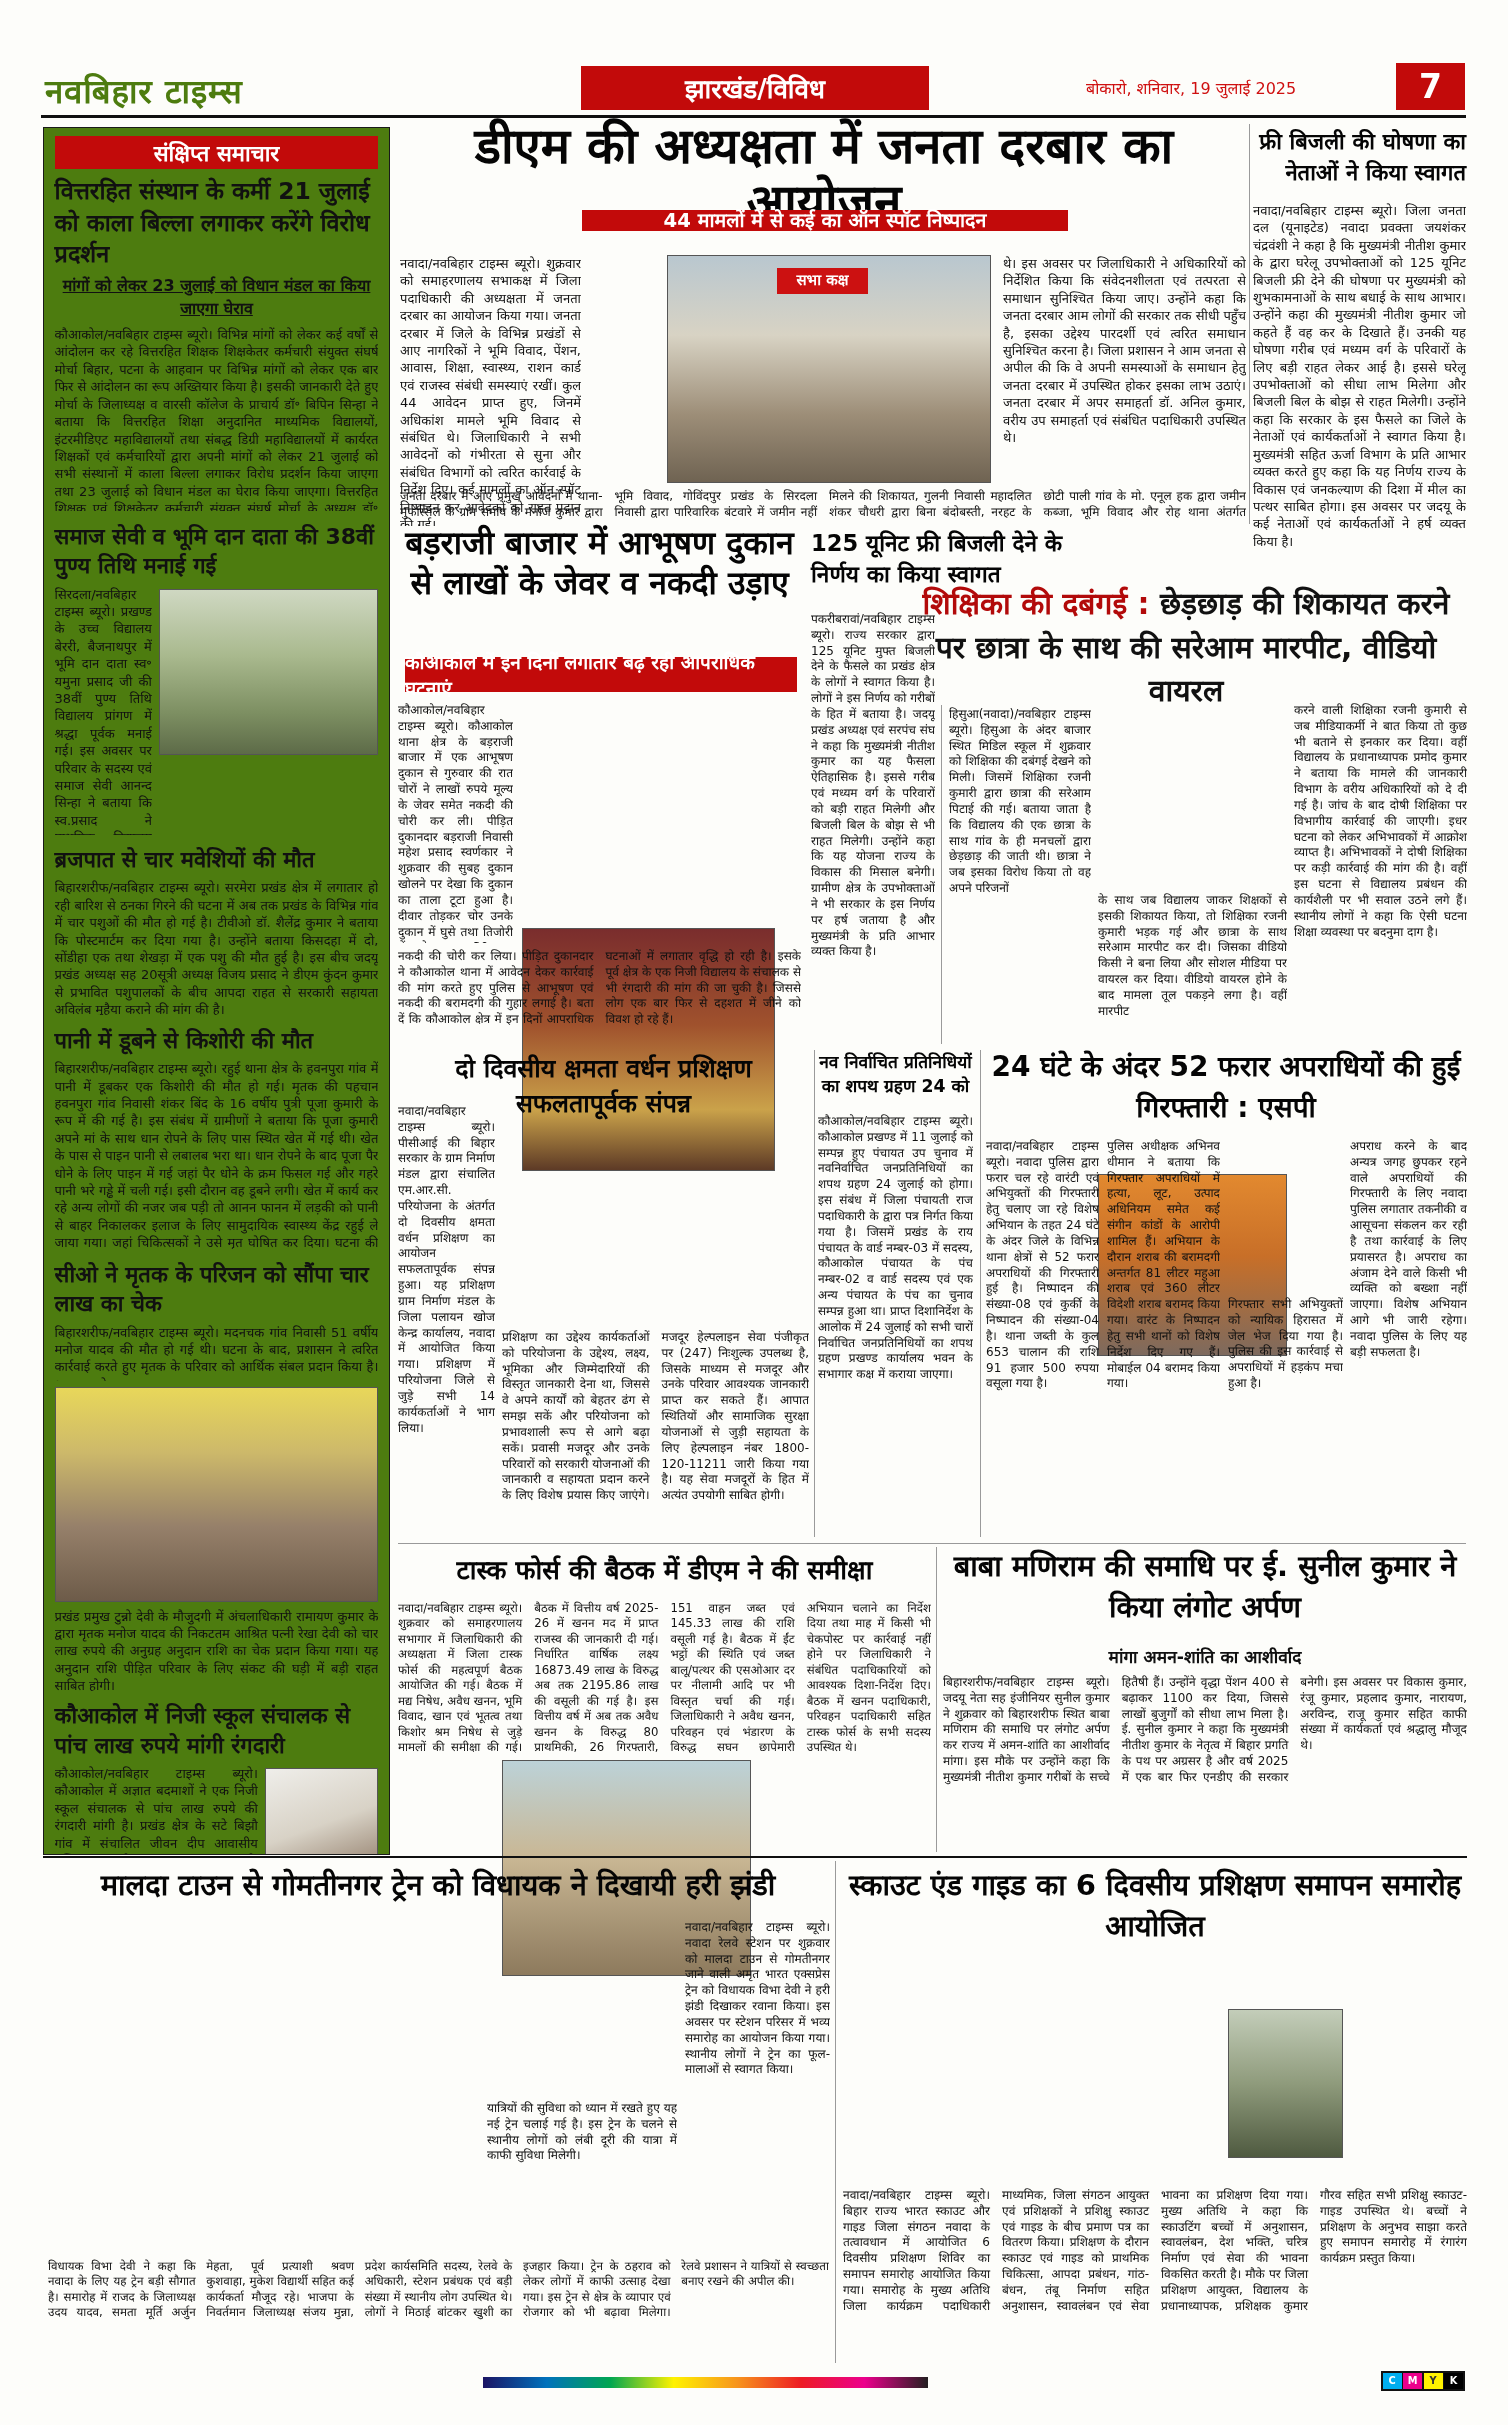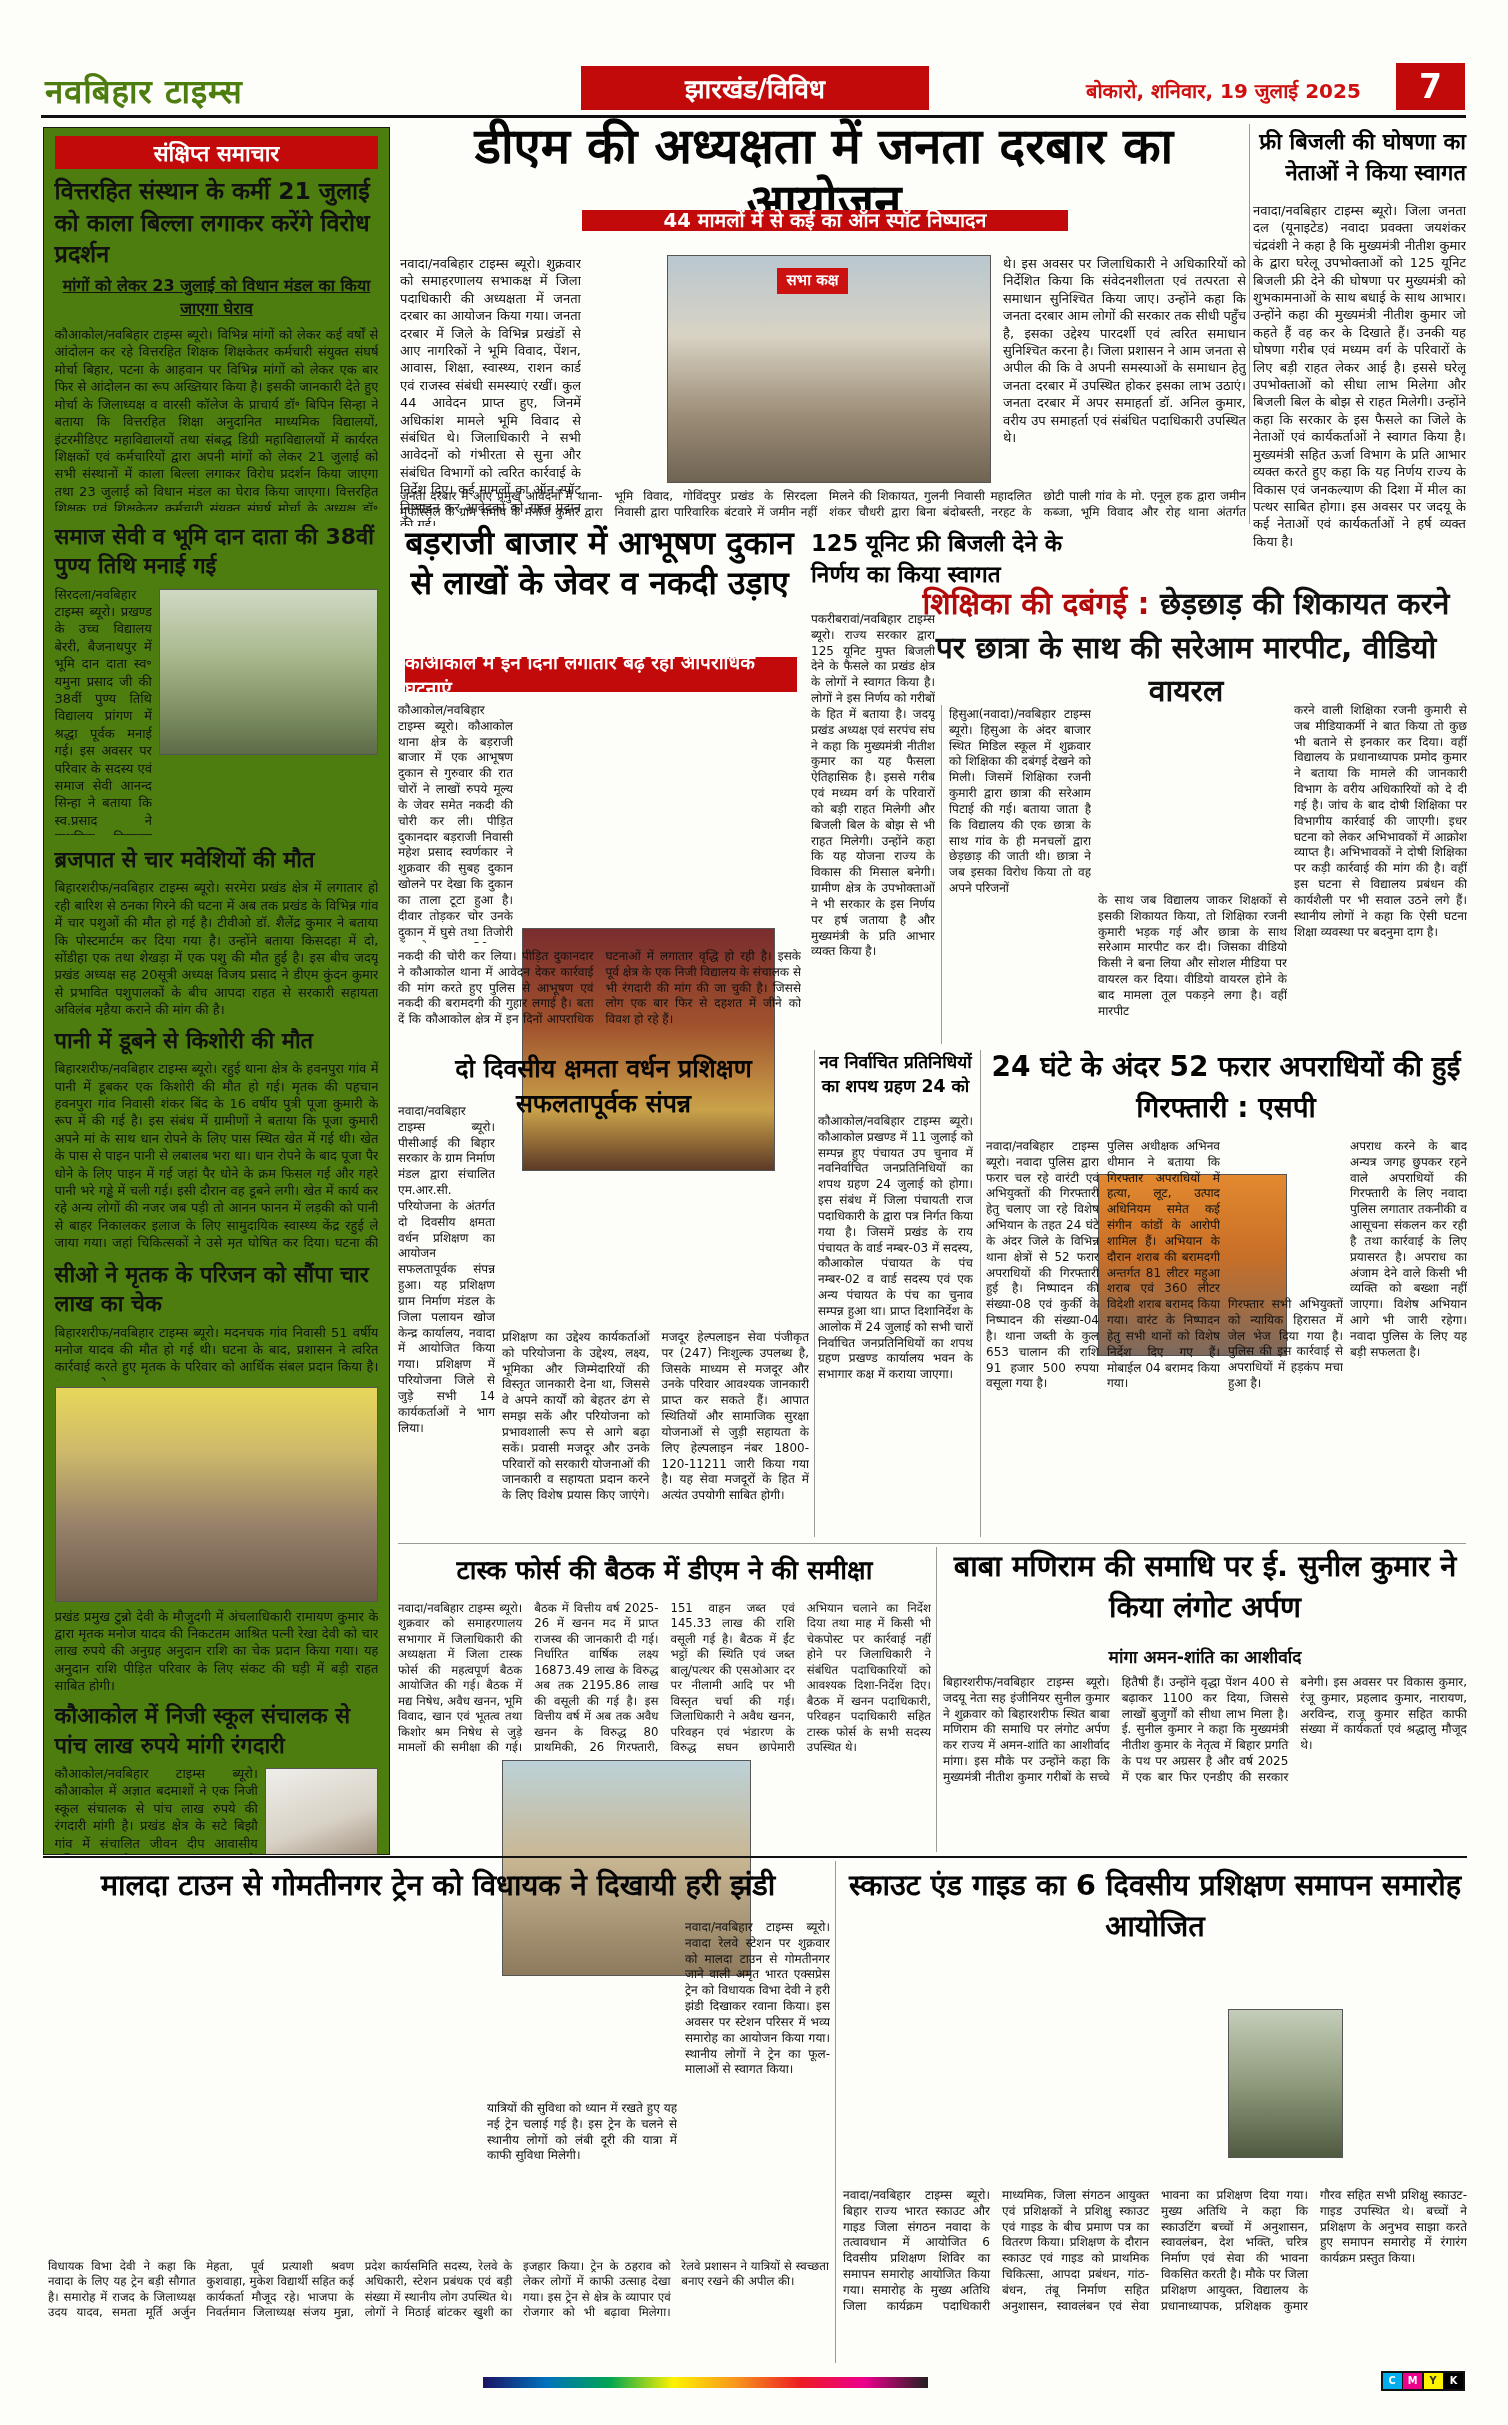--- a/index.html
+++ b/index.html
@@ -1,21 +1,21 @@
 <!DOCTYPE html>
 <html style="font-size:12px"><head>
 <meta charset="utf-8">
 <style>
   html,body{margin:0;padding:0;background:#e8e8e8;}
   .page{position:relative;width:1508px;height:2426px;background:#fdfdfa;margin:0 auto;
         font-family:"DejaVu Sans",sans-serif;color:#111;overflow:hidden;}
   .abs{position:absolute;}
   .masthead{font-size:33px;font-weight:bold;color:#4d7c0f;letter-spacing:0.8px;}
   .red-box{background:#c20a0a;color:#fff;display:flex;align-items:center;justify-content:center;font-weight:bold;}
-  .dateline{color:#cf1010;font-size:20px;font-weight:bold;}
+  .dateline{color:#cf1010;font-size:16px;font-weight:normal;}
   .pagenum{font-size:33px;}
   .hrule{background:#101010;}
   .vrule{background:#9a9a9a;width:0.8px;}
   .lp{background:#4d7c0f;border:1.5px solid #1a1a1a;padding:7.5px 10.6px;box-sizing:border-box;overflow:hidden;}
   .lp-bar{height:33px;font-size:22px;margin-bottom:6px;}
   .lp-head{font-size:23.4px;font-weight:bold;line-height:1.35;margin:7.5px 0 4.5px 0;}
   .lp-head2{font-size:22px;font-weight:bold;line-height:1.35;margin:10.6px 0 4.5px 0;}
   .lp-sub{font-size:16px;font-weight:bold;text-align:center;text-decoration:underline;margin:1.5px 0 6px 0;line-height:1.4;}
   .bt{font-size:13px;line-height:1.34;text-align:justify;overflow:hidden;}
   .bt-s{font-size:12px;line-height:1.32;text-align:justify;overflow:hidden;}
@@ -25,21 +25,21 @@
   .photo{background:#c9c2b4;border:0.8px solid #555;box-sizing:border-box;position:relative;overflow:hidden;}
   .ph1{background:linear-gradient(180deg,#b9c7cf 0%,#d8d3c4 35%,#9d8e78 70%,#6f6352 100%);}
   .ph2{background:linear-gradient(180deg,#cfd8c2 0%,#a9b98e 40%,#7d8f62 75%,#5d6b48 100%);}
   .ph3{background:linear-gradient(180deg,#e8d75a 0%,#cdb96a 30%,#96806a 65%,#6d5b49 100%);}
   .ph4{background:linear-gradient(160deg,#efeeea 0%,#d8d2c6 50%,#8a7460 100%);}
   .ph5{background:linear-gradient(180deg,#7a2d2d 0%,#a0522d 40%,#caa24a 75%,#5d3a26 100%);}
   .ph6{background:linear-gradient(180deg,#e2892f 0%,#c86f28 45%,#7d6a5e 100%);}
   .ph7{background:linear-gradient(180deg,#bcd2d8 0%,#c9b794 45%,#8d7a5d 100%);}
   .ph8{background:linear-gradient(180deg,#c3cdb9 0%,#8f9b7c 50%,#4f5a40 100%);}
   .sign-chip{position:absolute;top:12px;left:34%;background:#cc1111;color:#fff;font-weight:bold;
-             font-size:15px;padding:3px 9px;line-height:1.3;}
+             font-size:15px;padding:3px 19px;line-height:1.3;}
   .cols2{column-count:2;column-gap:12px;}
   .cols3{column-count:3;column-gap:12px;}
   .cols4{column-count:4;column-gap:12px;}
   .cols5{column-count:5;column-gap:10.6px;}
   .colorbar{background:linear-gradient(90deg,#1b1464,#0072bc,#00a651,#fff200,#f7941d,#ed1c24,#ec008c,#231f20);}
   .cmyk{display:flex;gap:1.5px;background:#111;padding:1.5px;}
   .cmyk div{width:19px;height:16.6px;display:flex;align-items:center;justify-content:center;
             font-size:9.8px;font-weight:bold;color:#fff;}
 </style>
 </head>

